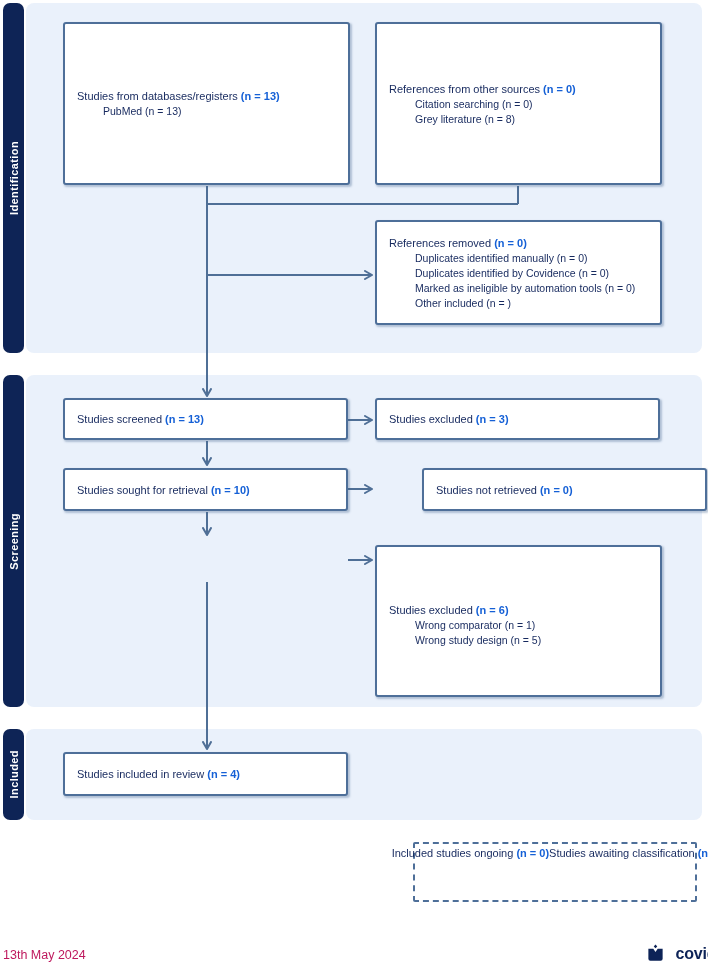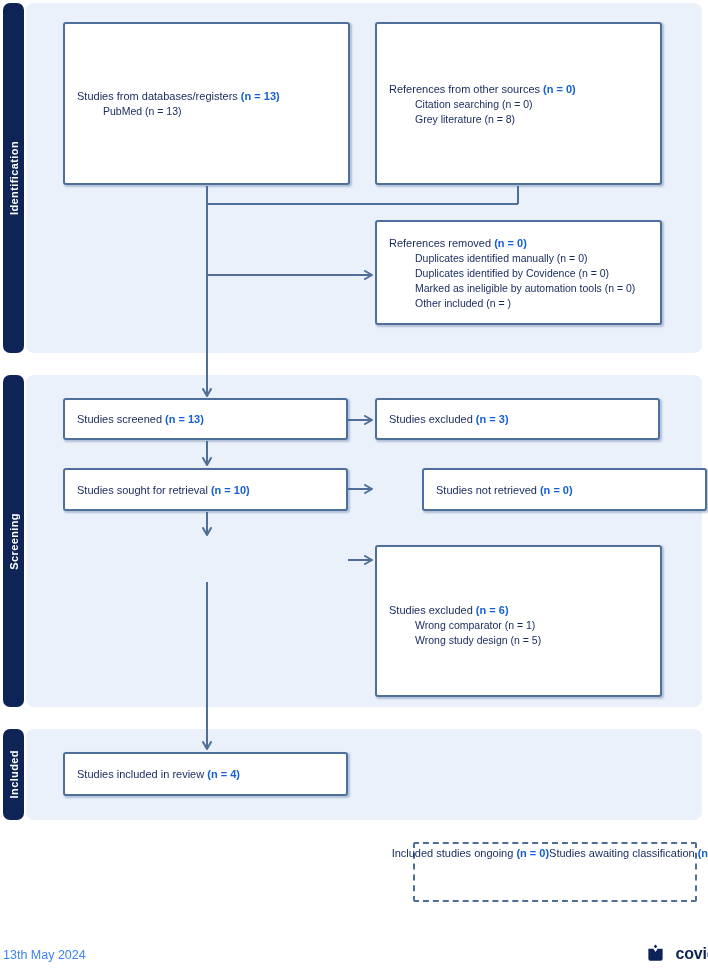--- a/index.html
+++ b/index.html
@@ -45,21 +45,21 @@
   #box-included    {left:63px; top:752px;width:285px;height:44px;}
 
   
   #box-ongoing{position:absolute;left:413px;top:842px;width:284px;height:60px;box-sizing:border-box;
                border:2px dashed #4e6f99;border-radius:2px;display:flex;flex-direction:row;
                justify-content:center;padding-left:12px;z-index:3;background:#ffffff;}
   #box-ongoing .line{font-size:11px;line-height:19px;color:#16295e;white-space:nowrap;}
   #box-ongoing .line .n{color:#1560d6;font-weight:bold;}
 
   
-  #date{position:absolute;left:3px;top:948px;font-size:12.5px;color:#3b82f6;}
+  #date{position:absolute;left:3px;top:948px;font-size:12.5px;color:#be185d;}
   #logo{position:absolute;right:2px;top:944px;display:flex;align-items:center;gap:11px;}
   #logo .wordmark{font-size:16px;font-weight:bold;color:#0d2357;letter-spacing:-0.2px;}
 </style>
 </head>
 <body>
 
 <div id="canvas">
 
   <div class="panel" id="panel-identification"></div>
   <div class="panel" id="panel-screening"></div>

